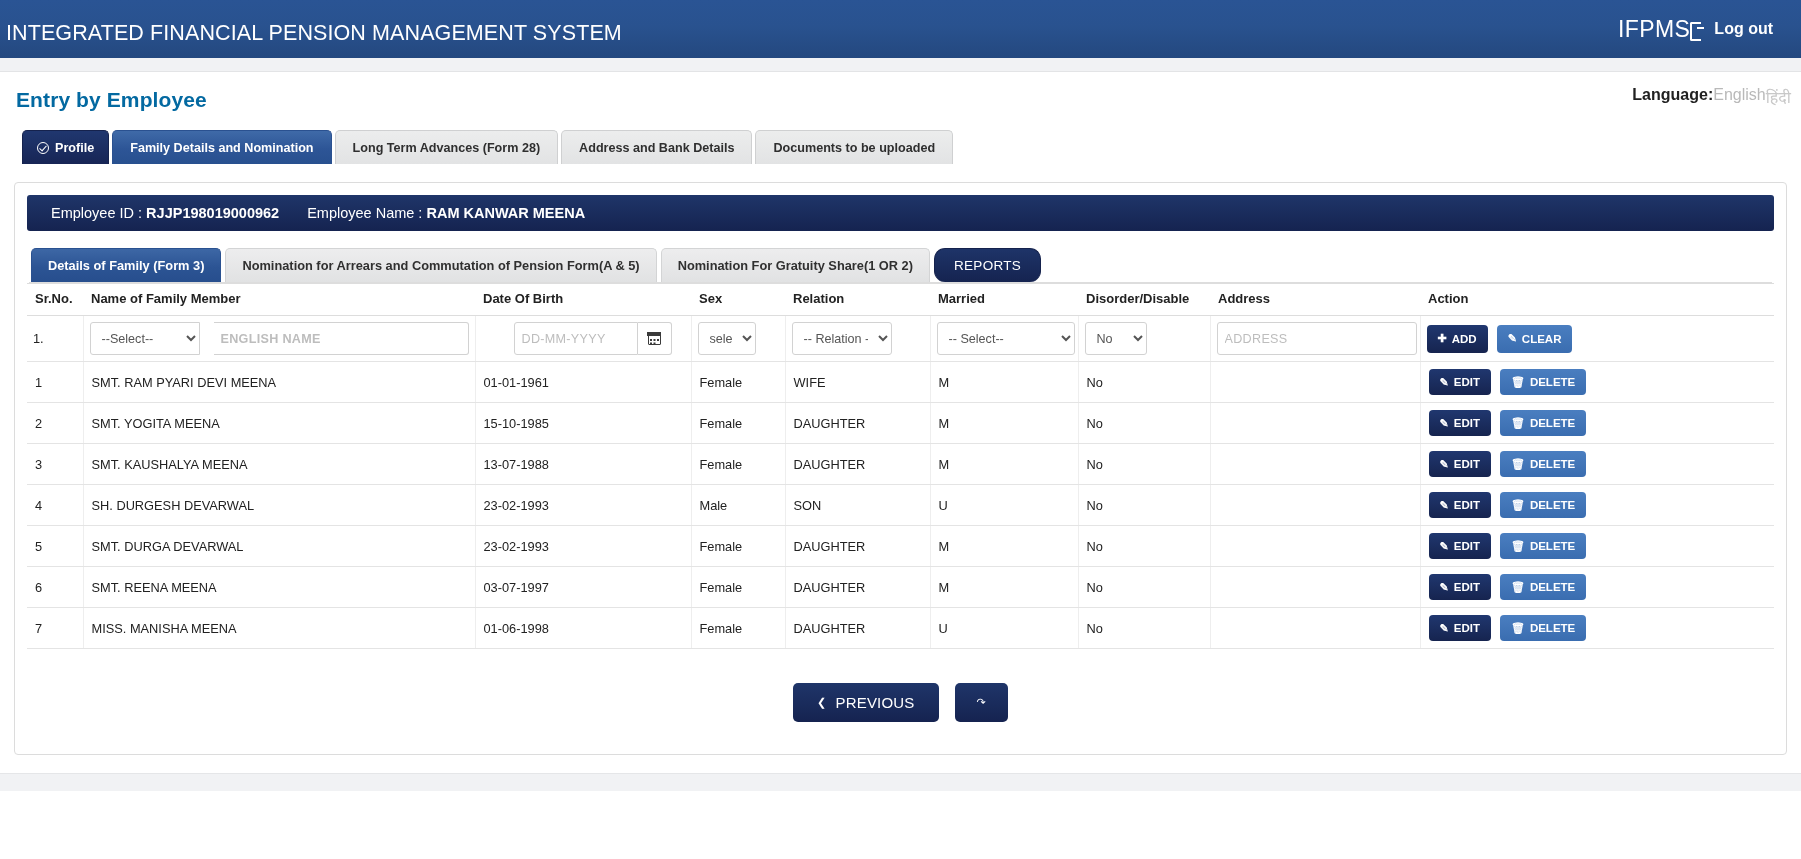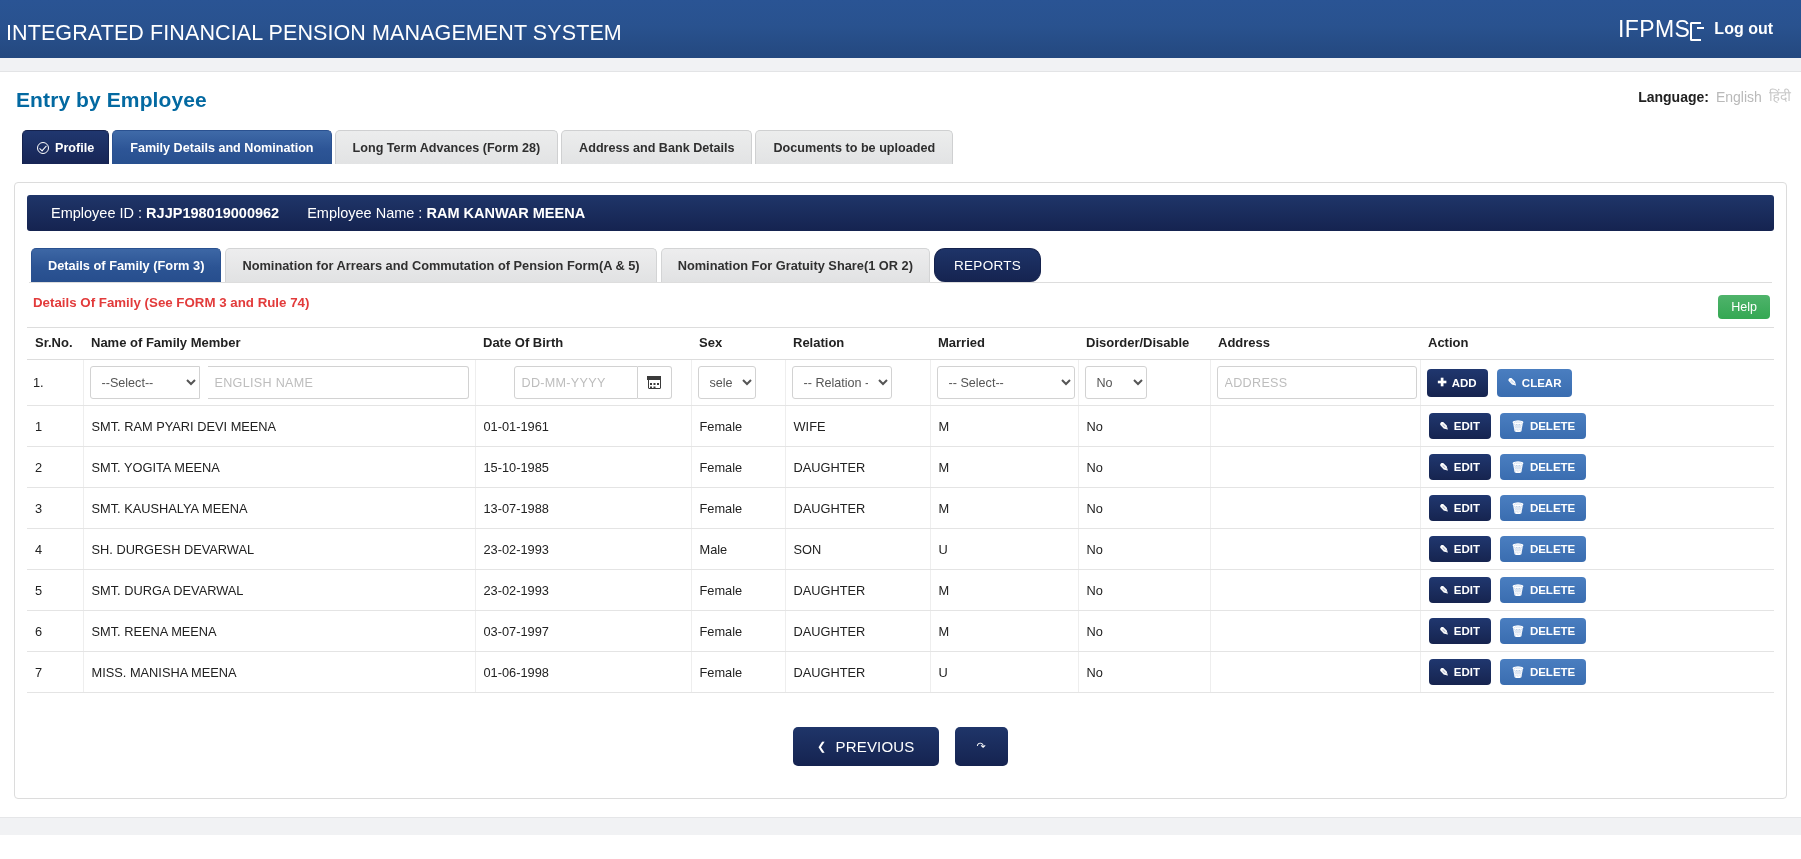--- a/index.html
+++ b/index.html
@@ -90,24 +90,23 @@
     font-size: 21px;
     font-weight: bold;
     color: #0369a1;
     margin: 0;
     letter-spacing: 0.1px;
   }
   .lang-wrap {
     position: absolute;
     right: 10px;
     top: 14px;
-    font-size: 14px;
-    display: flex;
-    align-items: flex-end;
-    gap: 7px;
+    font-size: 16px;
+    display: flex;
+    align-items: flex-start;
     white-space: nowrap;
   }
   .lang-label { font-weight: bold; color: #212121; }
   .lang-opt { color: #b9b9b9; cursor: pointer; }
   .lang-opt.hi { color: #c8c8c8; }
 
   
   .maintabs {
     display: flex;
     align-items: flex-end;
@@ -307,23 +306,23 @@
     color: #555;
     height: 33px;
     border: 1px solid #d2d2d2;
     border-radius: 3px;
     background: #fff;
     padding: 0 7px;
     outline: none;
   }
   .sel { cursor: pointer; }
   .inp::placeholder { color: #bdbdbd; letter-spacing: 0.3px; }
-  .name-cell { display: flex; gap: 8px; align-items: center; }
+  .name-cell { display: flex; gap: 14px; align-items: center; }
   .sel-name { width: 110px; border-radius: 3px 0 0 3px; }
-  .inp-name { flex: 1; border-left: none; border-radius: 0 3px 3px 0; }
+  .inp-name { flex: 1; border-left: none; border-radius: 0 3px 3px 0; font-weight: bold; }
   .dob-cell { display: flex; align-items: flex-end; padding-left: 32px; }
   .inp-dob { width: 124px; border-radius: 3px 0 0 3px; }
   .cal-btn {
     width: 34px; height: 33px;
     border: 1px solid #d2d2d2;
     border-left: none;
     border-radius: 0 3px 3px 0;
     background: #fff;
     display: flex; align-items: center; justify-content: center;
     cursor: pointer;
@@ -488,24 +487,20 @@
     </div>
     <div class="stab">
       <span>Nomination For Gratuity Share(1 OR 2)</span>
     </div>
     <div class="stab reports">
       <span>REPORTS</span>
     </div>
   </div>
   <div class="subtabs-rule"></div>
 
-  <div class="sechead">
-    <div class="sechead-title">Details Of Family (See FORM 3 and Rule 74)</div>
-    <button class="help-btn">Help</button>
-  </div>
 
   <table class="fam">
     <thead>
       <tr>
         <th class="c-sr">Sr.No.</th>
         <th class="c-name">Name of Family Member</th>
         <th class="c-dob">Date Of Birth</th>
         <th class="c-sex">Sex</th>
         <th class="c-rel">Relation</th>
         <th class="c-mar">Married</th>

